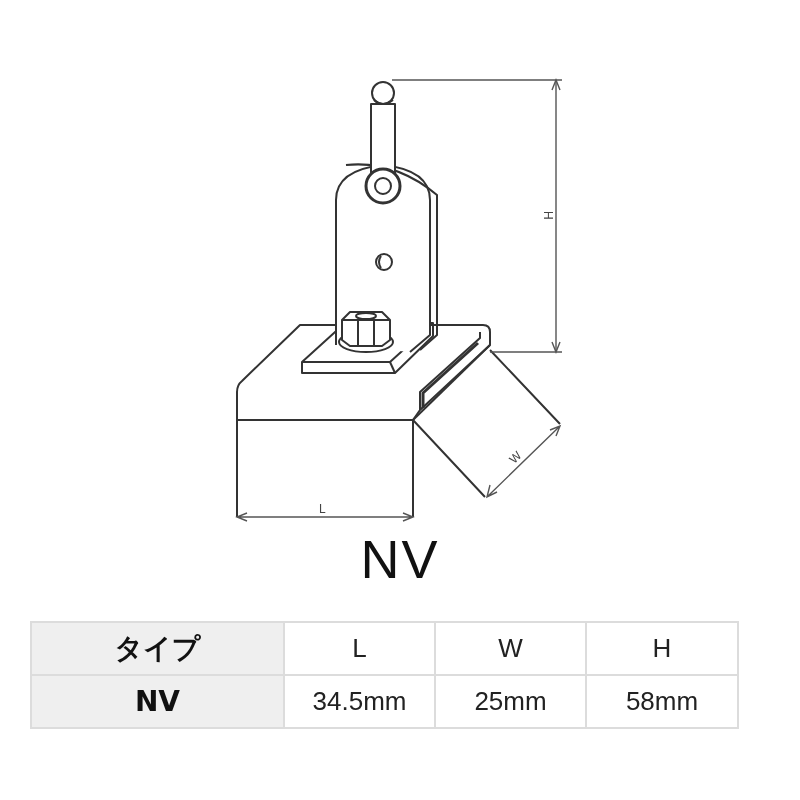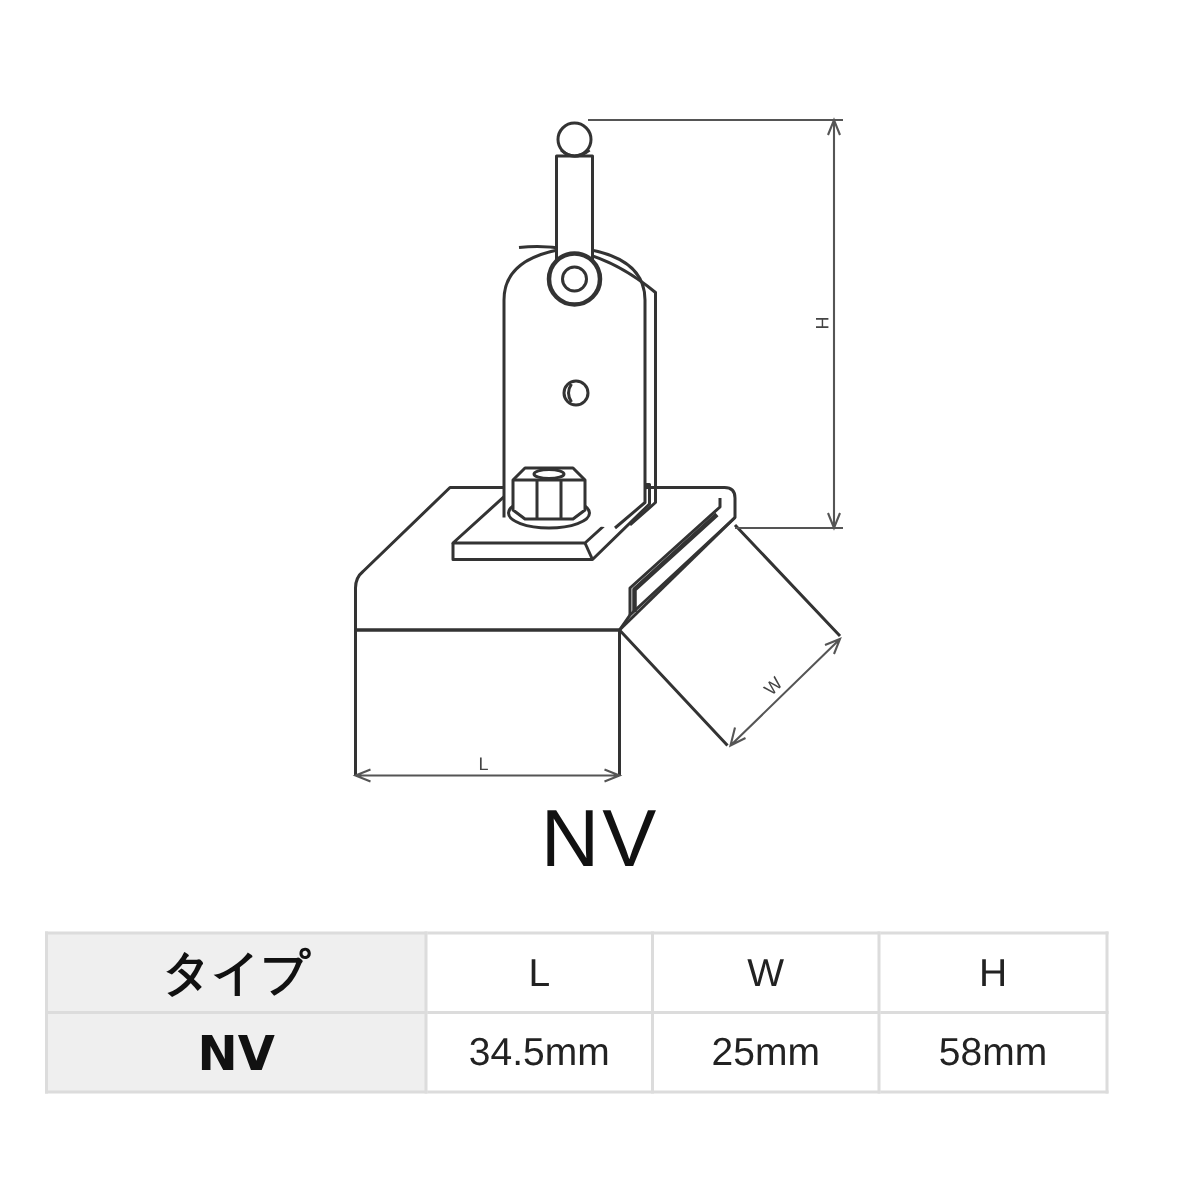--- a/index.html
+++ b/index.html
@@ -1,21 +1,21 @@
 <!DOCTYPE html>
 <html><head>
 <meta charset="utf-8">
 <style>
   html,body{margin:0;padding:0;background:#fff;}
   body{width:800px;height:800px;position:relative;overflow:hidden;font-family:"DejaVu Sans",sans-serif;}
   #drawing{position:absolute;left:0;top:0;width:800px;height:540px;}
   .title{position:absolute;left:0;top:528px;width:800px;text-align:center;font-family:"Liberation Sans",sans-serif;font-size:54px;color:#111;letter-spacing:2px;}
   table.spec{position:absolute;left:30px;top:621px;width:707px;border-collapse:collapse;table-layout:fixed;}
   table.spec td{border:2px solid #dcdcdc;height:51px;text-align:center;vertical-align:middle;font-family:"Liberation Sans",sans-serif;font-size:26px;color:#222;padding:0;}
-  table.spec td.head{background:#efefef;font-family:"DejaVu Sans",sans-serif;font-weight:bold;font-size:32px;color:#111;margin-top:20px;}
+  table.spec td.head{background:#efefef;font-family:"DejaVu Sans",sans-serif;font-weight:bold;font-size:28px;color:#111;margin-top:20px;}
   table.spec col.c0{width:253px;}
   table.spec col.c1{width:151px;}
   table.spec col.c2{width:151px;}
   table.spec col.c3{width:152px;}
 </style>
 </head>
 <body>
 
 <svg id="drawing" viewBox="0 0 800 540" xmlns="http://www.w3.org/2000/svg">
   <g fill="none" stroke="#333" stroke-width="2" stroke-linejoin="round">

